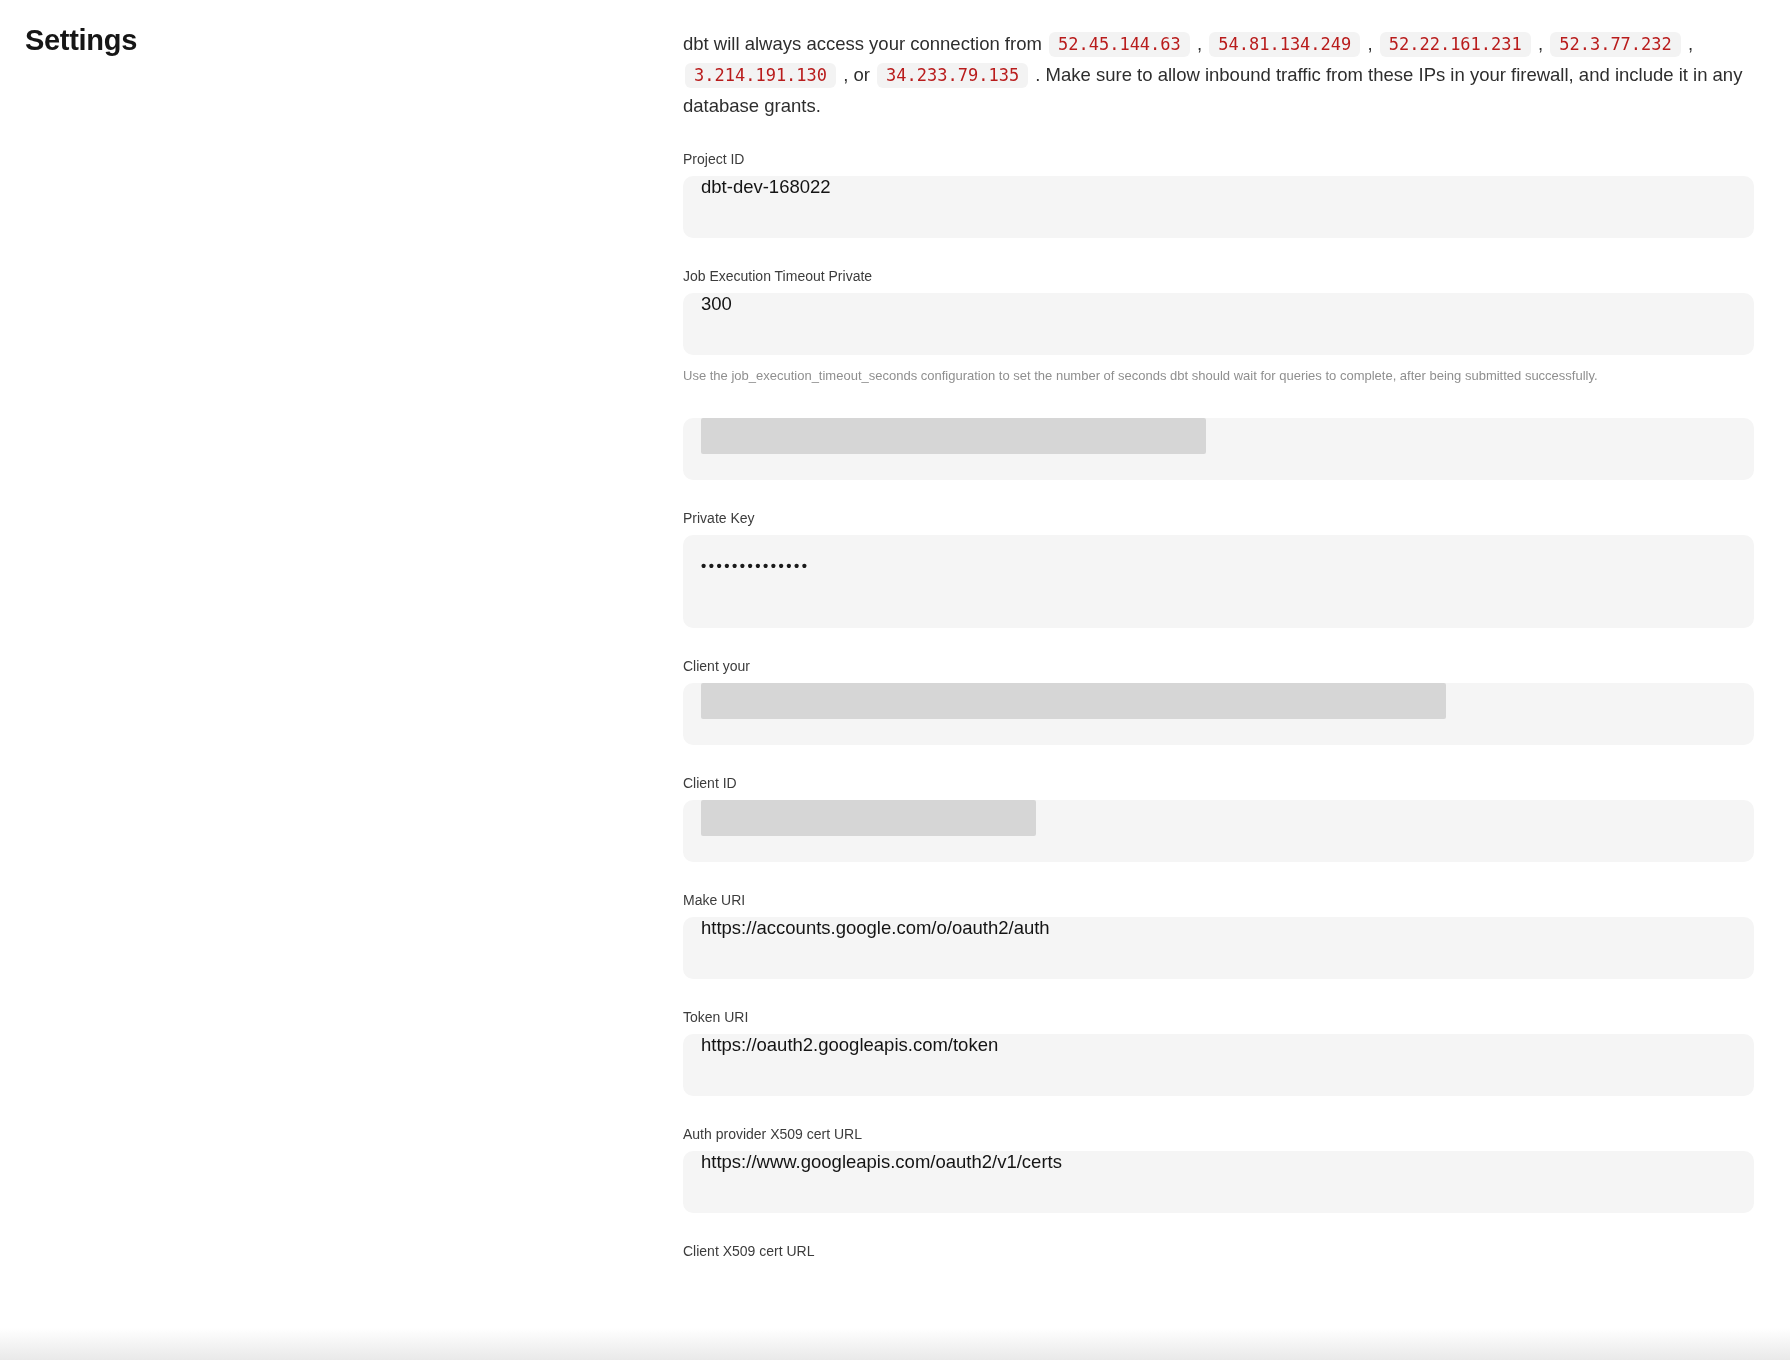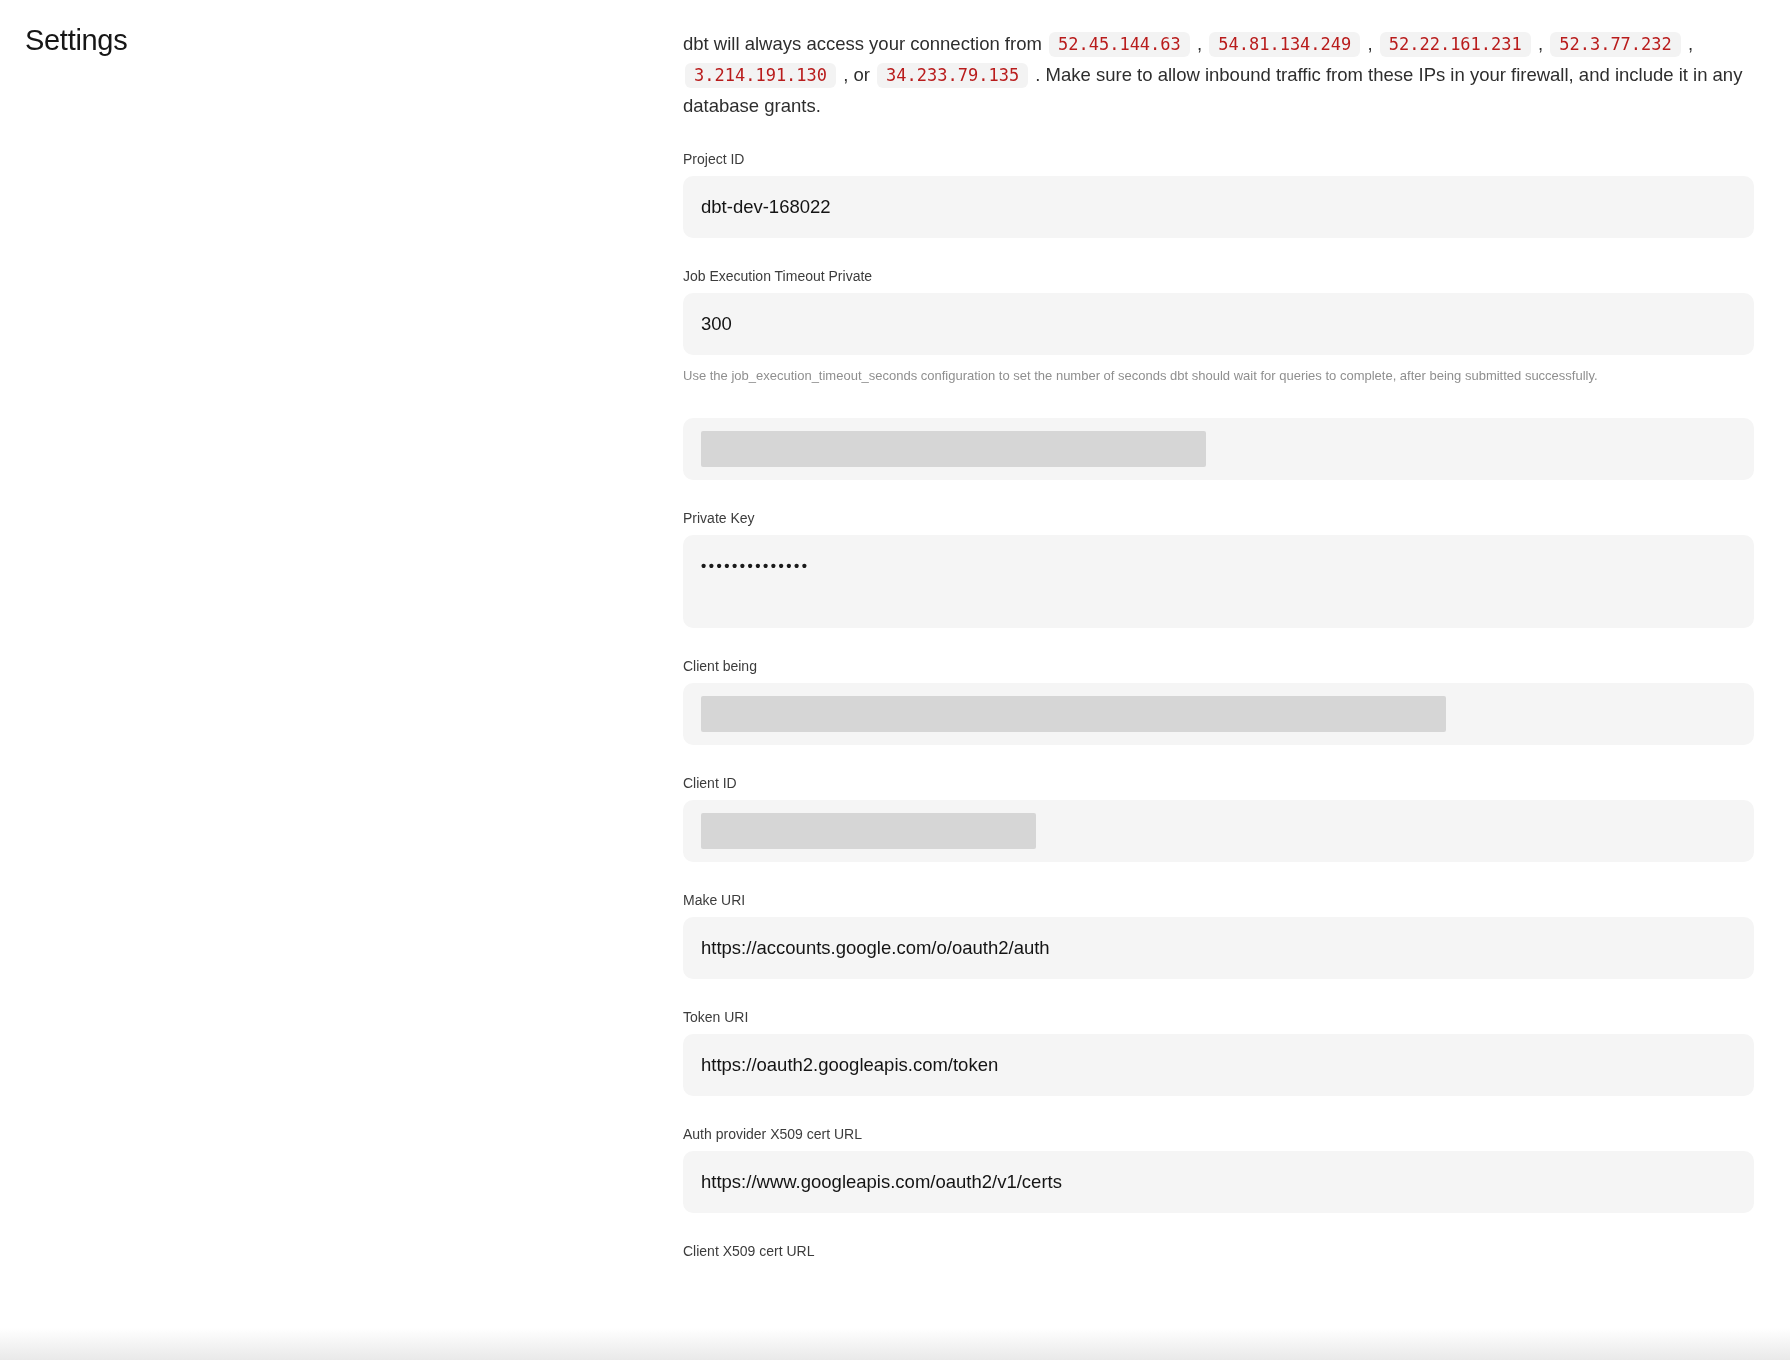--- a/index.html
+++ b/index.html
@@ -7,21 +7,21 @@
   body {
     width: 1790px; height: 1360px;
     position: relative; overflow: hidden;
     background: #ffffff;
     font-family: "Liberation Sans", sans-serif;
     color: #161616;
   }
   .page-title {
     position: absolute; left: 25px; top: 24px;
     margin: 0;
-    font-size: 29px; font-weight: 400; letter-spacing: -0.3px;
+    font-size: 29px; font-weight: 700; letter-spacing: -0.3px;
     color: #161616;
   }
   .content {
     position: absolute; left: 683px; top: 28px; width: 1071px;
   }
   .notice {
     margin: 0;
     font-size: 18.5px; line-height: 31px; color: #2e2e2e;
   }
   .ip-chip {
@@ -39,21 +39,21 @@
   .field-label {
     display: block;
     font-size: 14px; font-weight: 500; color: #3c3c3c;
     margin-bottom: 9px;
   }
   .field-input {
     width: 100%;
     min-height: 62px;
     background: #f5f5f5;
     border-radius: 10px;
-    display: flex; align-items: center;
+    display: flex; 
     padding: 0 18px;
     font-size: 18.5px; color: #141414;
     cursor: text;
   }
   .field-value { white-space: nowrap; }
   .type-password_textarea {
     min-height: 93px;
     align-items: flex-start;
     padding-top: 22px;
   }
@@ -102,21 +102,21 @@
           <div class="redaction-bar" style="width: 505px;"></div>
         </div>
       </section>
       <section class="field-section">
         <label class="field-label">Private Key</label>
         <div class="field-input type-password_textarea">
           <span class="field-value">••••••••••••••</span>
         </div>
       </section>
       <section class="field-section">
-        <label class="field-label">Client being</label>
+        <label class="field-label">Client your</label>
         <div class="field-input type-redacted">
           <div class="redaction-bar" style="width: 745px;"></div>
         </div>
       </section>
       <section class="field-section">
         <label class="field-label">Client ID</label>
         <div class="field-input type-redacted">
           <div class="redaction-bar" style="width: 335px;"></div>
         </div>
       </section>

